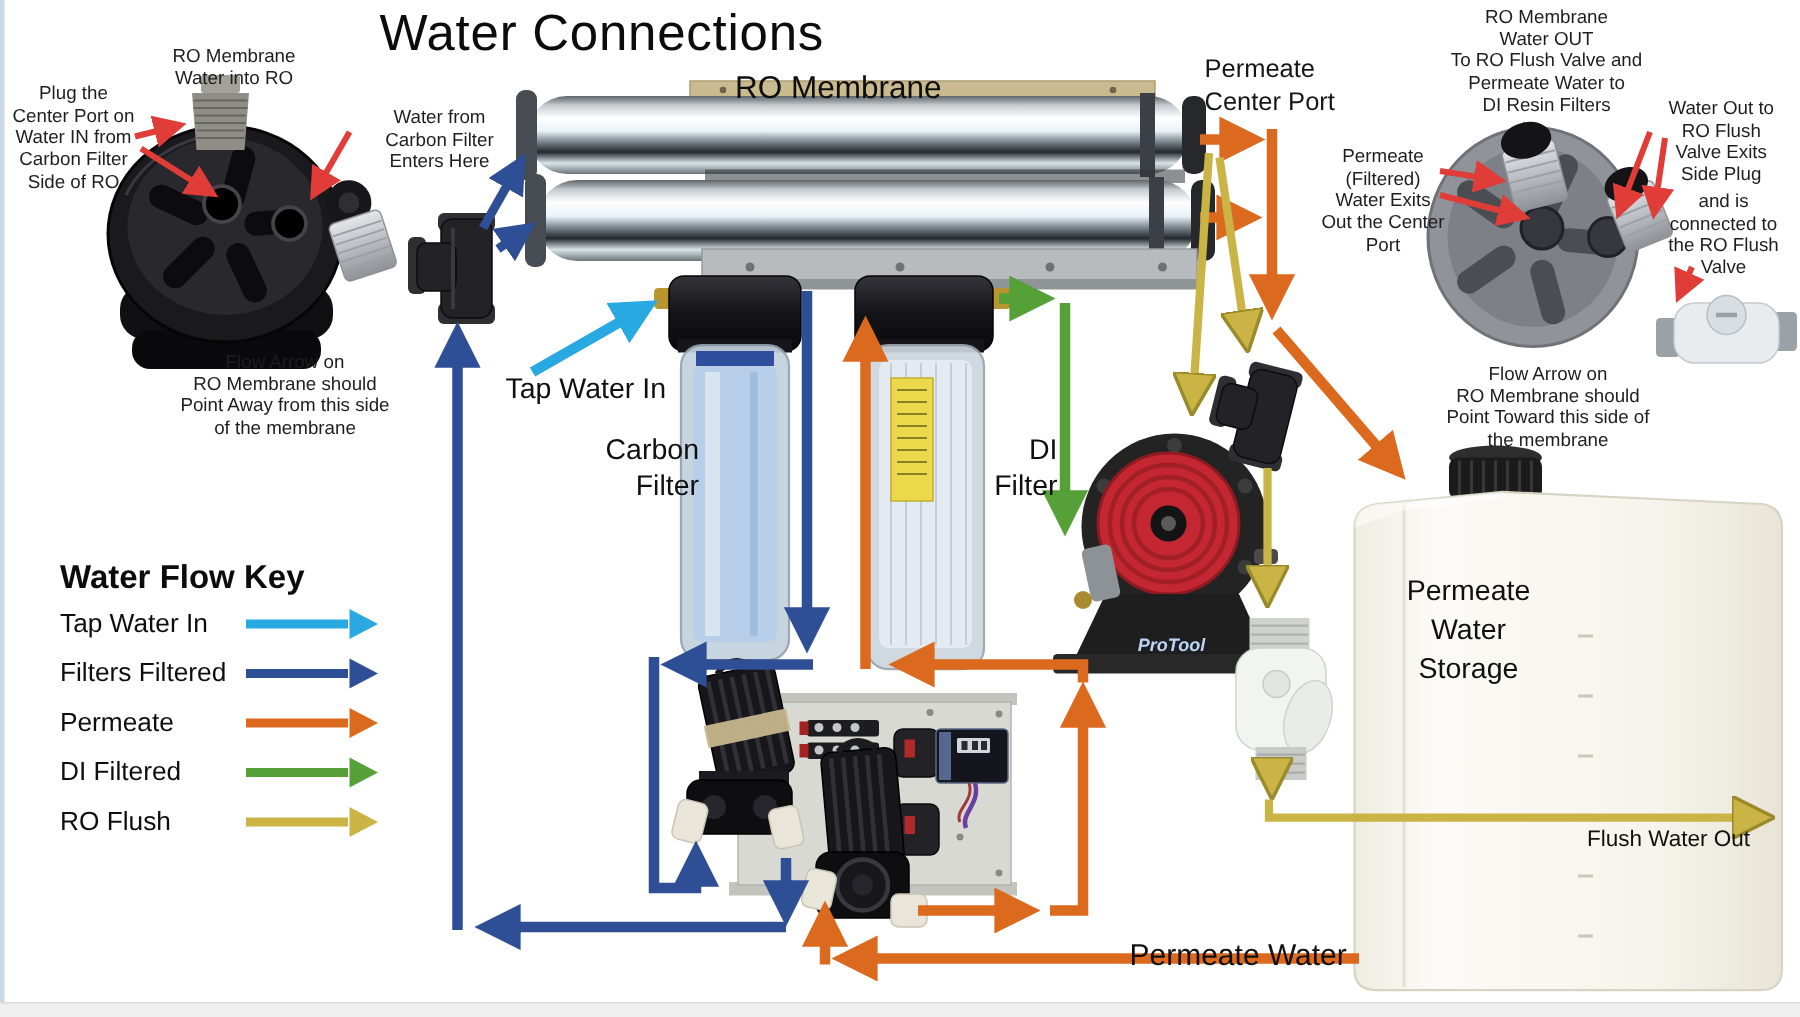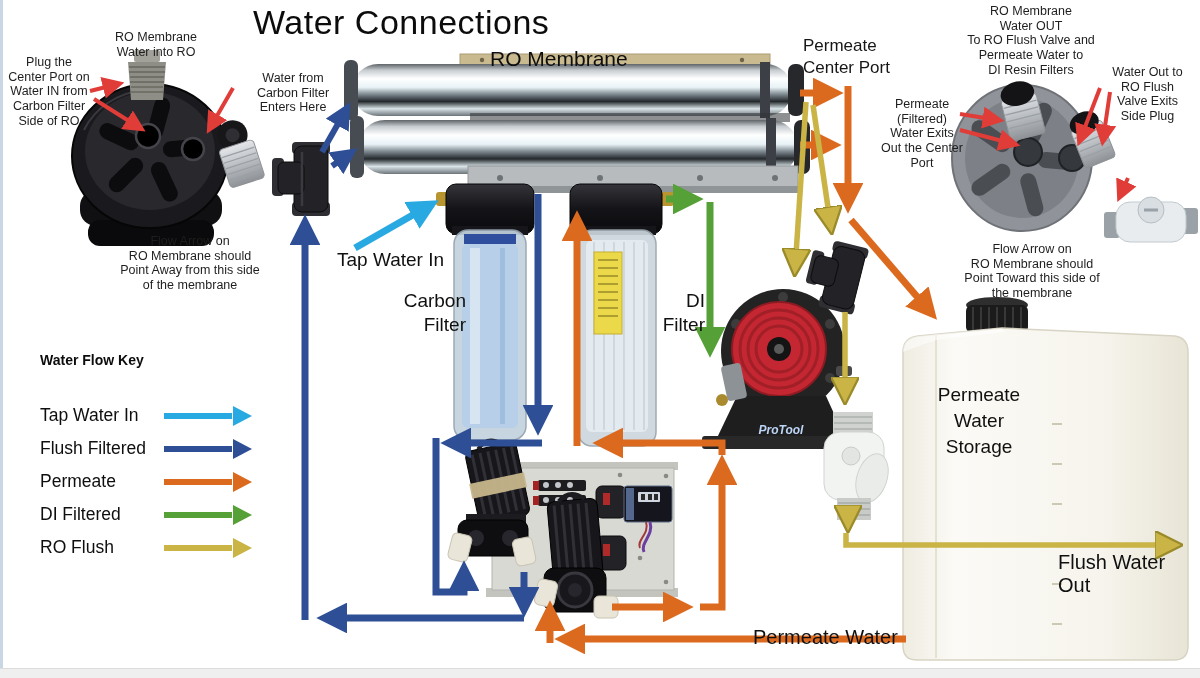--- a/index.html
+++ b/index.html
@@ -19,23 +19,23 @@
   #t-perm-center{position:absolute;left:803px;top:35px;font-size:17px;line-height:1.3;white-space:pre-line;color:#161616;}
   #t-ro-out{left:960px;top:4px;width:142px;}
   #t-out-side{left:1099px;top:65px;width:97px;}
   #t-connected{left:1101px;top:127px;width:96px;}
   #t-perm-exits{left:878px;top:97px;width:88px;}
   #t-flow-toward{left:956px;top:242px;width:152px;}
   #t-tap{left:337px;top:249px;}
   #t-carbon{left:390px;top:289px;width:76px;text-align:right;line-height:1.28;}
   #t-di{left:641px;top:289px;width:64px;text-align:right;line-height:1.28;}
   #t-storage{left:926px;top:382px;width:106px;text-align:center;line-height:1.38;}
-  #t-flush-out{left:1058px;top:551px;font-size:20px;}
+  #t-flush-out{left:1058px;top:551px;font-size:15px;}
   #t-perm-water{left:753px;top:626px;font-size:20px;}
-  #key-title{position:absolute;left:40px;top:352px;font-size:14px;font-weight:bold;color:#0c0c0c;}
+  #key-title{position:absolute;left:40px;top:372px;font-size:22px;font-weight:bold;color:#0c0c0c;}
   #legend{position:absolute;left:40px;top:399px;}
   .leg-row{display:flex;align-items:center;height:33px;}
   .leg-label{width:124px;font-size:17.5px;color:#0e0e0e;}
   .leg-arrow{position:relative;width:88px;height:8px;}
   .leg-arrow .shaft{position:absolute;left:0;top:1px;height:6px;width:68px;background:currentColor;}
   .leg-arrow .head{position:absolute;right:0;top:-6px;width:0;height:0;
     border-left:19px solid currentColor;border-top:10px solid transparent;border-bottom:10px solid transparent;}
 </style>
 </head>
 <body>
@@ -465,20 +465,24 @@
 Center Port</div>
 <div class="ann" id="t-ro-out">RO Membrane
 Water OUT
 To RO Flush Valve and
 Permeate Water to
 DI Resin Filters</div>
 <div class="ann" id="t-out-side">Water Out to
 RO Flush
 Valve Exits
 Side Plug</div>
+<div class="ann" id="t-connected">and is
+connected to
+the RO Flush
+Valve</div>
 <div class="ann" id="t-perm-exits">Permeate
 (Filtered)
 Water Exits
 Out the Center
 Port</div>
 <div class="ann" id="t-flow-toward">Flow Arrow on
 RO Membrane should
 Point Toward this side of
 the membrane</div>
 <div class="big" id="t-tap">Tap Water In</div>
@@ -495,21 +499,21 @@
 <div id="key-title">Water Flow Key</div>
 <div id="legend">
   <div class="leg-row">
     <span class="leg-label">Tap Water In</span>
     <span class="leg-arrow" style="color: rgb(41, 169, 225);">
           <span class="shaft"></span>
           <span class="head"></span>
         </span>
   </div>
   <div class="leg-row">
-    <span class="leg-label">Flush Filtered</span>
+    <span class="leg-label">Filters Filtered</span>
     <span class="leg-arrow" style="color: rgb(46, 78, 149);">
           <span class="shaft"></span>
           <span class="head"></span>
         </span>
   </div>
   <div class="leg-row">
     <span class="leg-label">Permeate</span>
     <span class="leg-arrow" style="color: rgb(220, 106, 30);">
           <span class="shaft"></span>
           <span class="head"></span>

